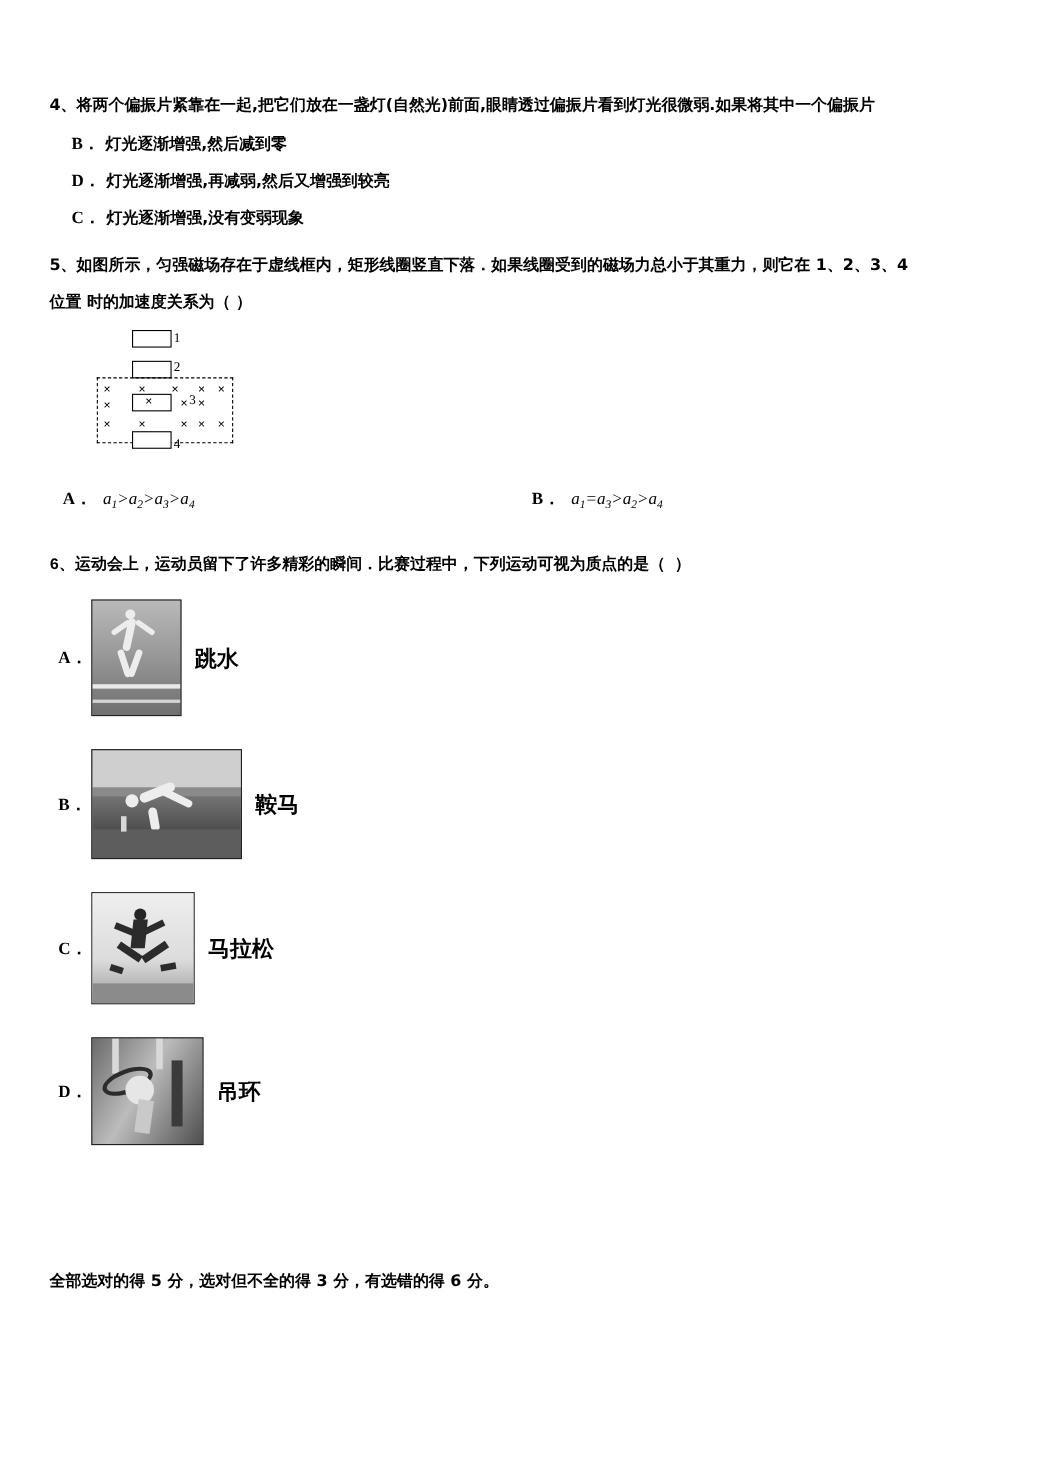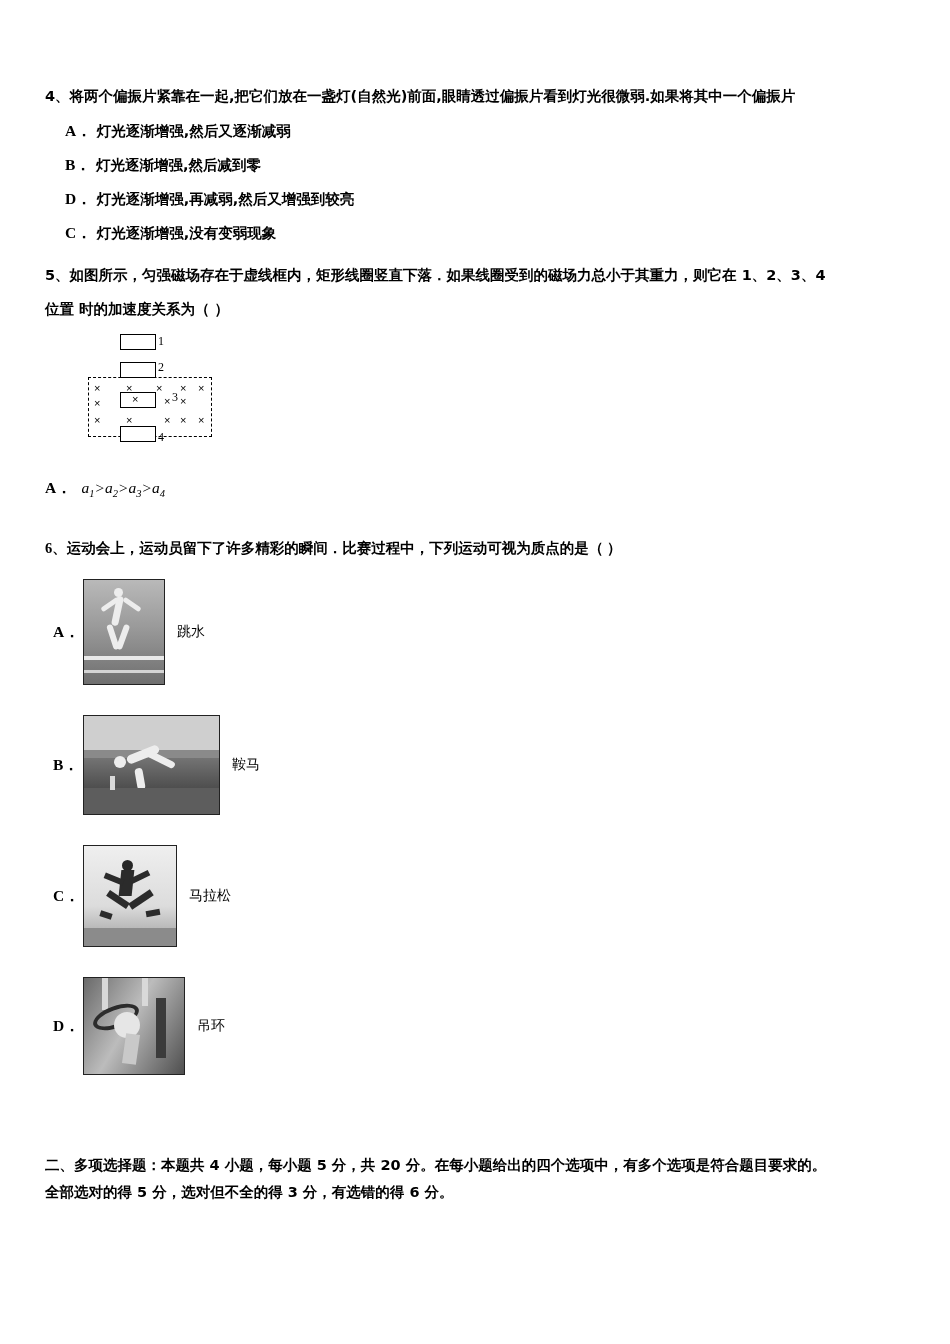--- a/index.html
+++ b/index.html
@@ -87,41 +87,42 @@
     font-family: "Liberation Sans", sans-serif;
     font-size: 11px;
     color: #000;
   }
   
   .ansrow {
     display: flex;
     line-height: 38px;
     font-size: 15.5px;
     margin-top: 2px;
+    margin-left: 12px;
   }
   .ansrow .cell {
     width: 50%;
     font-family: "Liberation Serif", serif;
   }
   .ansrow .cell .lbl {
     font-weight: bold;
     padding-right: 6px;
   }
   .ital {
     font-style: italic;
     font-family: "Liberation Serif", serif;
   }
   .sub {
     font-size: 10.5px;
     vertical-align: sub;
     font-style: italic;
   }
   
   .q6 {
-    font-family: Liberation Serif, serif;
+    font-family: Liberation Mono, monospace;
     font-size: 14.5px;
     font-weight: bold;
     line-height: 34px;
     margin-top: 18px;
   }
   .imgrow {
     display: flex;
     align-items: center;
     margin-top: 10px;
   }
@@ -134,22 +135,22 @@
     box-sizing: border-box;
   }
   .photo {
     border: 1px solid #222;
     position: relative;
     overflow: hidden;
     background: #8d8d8d;
   }
   .imgcap {
     font-family: "DejaVu Sans", sans-serif;
-    font-size: 14px;
-    font-weight: normal;
+    font-size: 20px;
+    font-weight: bold;
     padding-left: 12px;
   }
   .footer {
     position: absolute;
     left: 45px;
     top: 1152px;
     width: 870px;
     font-family: "DejaVu Sans", sans-serif;
     font-size: 14.5px;
     font-weight: bold;
@@ -172,24 +173,20 @@
 </head>
 <body>
 
 <div class="page">
 
   <div class="content">
 
     <div>
       <div class="qline">
         <span>4、</span><span>将两个偏振片紧靠在一起,把它们放在一盏灯(自然光)前面,眼睛透过偏振片看到灯光很微弱.如果将其中一个偏振片</span>
-      </div>
-      <div class="opt">
-        <span class="lbl">A．</span>
-        <span>灯光逐渐增强,然后又逐渐减弱</span>
       </div>
       <div class="opt">
         <span class="lbl">B．</span>
         <span>灯光逐渐增强,然后减到零</span>
       </div>
       <div class="opt">
         <span class="lbl">D．</span>
         <span>灯光逐渐增强,再减弱,然后又增强到较亮</span>
       </div>
       <div class="opt">
@@ -235,20 +232,24 @@
         <div class="xg" style="left:118px; top:84px;">×</div>
 
         <div class="coil" style="left:40px; top:96px;"></div>
         <div class="coil-num" style="left:78px; top:100px;">4</div>
       </div>
 
       <div class="ansrow" style="margin-top:14px">
         <div class="cell">
           <span class="lbl">A．</span>
           <span class="ital">a<span class="sub">1</span>&gt;a<span class="sub">2</span>&gt;a<span class="sub">3</span>&gt;a<span class="sub">4</span></span>
+        </div>
+        <div class="cell">
+          <span class="lbl">B．</span>
+          <span class="ital">a<span class="sub">1</span>=a<span class="sub">3</span>&gt;a<span class="sub">2</span>&gt;a<span class="sub">4</span></span>
         </div>
       </div>
     </div>
 
     <div>
       <div class="q6">
         <span>6、</span><span>运动会上，运动员留下了许多精彩的瞬间．比赛过程中，下列运动可视为质点的是（        ）</span>
       </div>
 
       <div class="imgrow" style="margin-top:14px">
@@ -312,17 +313,16 @@
           <div style="position:absolute;left:40px;top:56px;width:14px;height:30px;background:#c9c9c9;transform:rotate(8deg)"></div>
           <div style="position:absolute;left:72px;top:20px;width:10px;height:60px;background:#3b3b3b"></div>
         </div>
         <div class="imgcap">吊环</div>
       </div>
     </div>
 
   </div>
 
   <div class="footer">
-    <div>二、多项选择题：本题共 4 小题，每小题 5 分，共 20 分。在每小题给出的四个选项中，有多个选项是符合题目要求的。</div>
     <div>全部选对的得 5 分，选对但不全的得 3 分，有选错的得 6 分。</div>
   </div>
 
 </div>
 
 </body></html>

